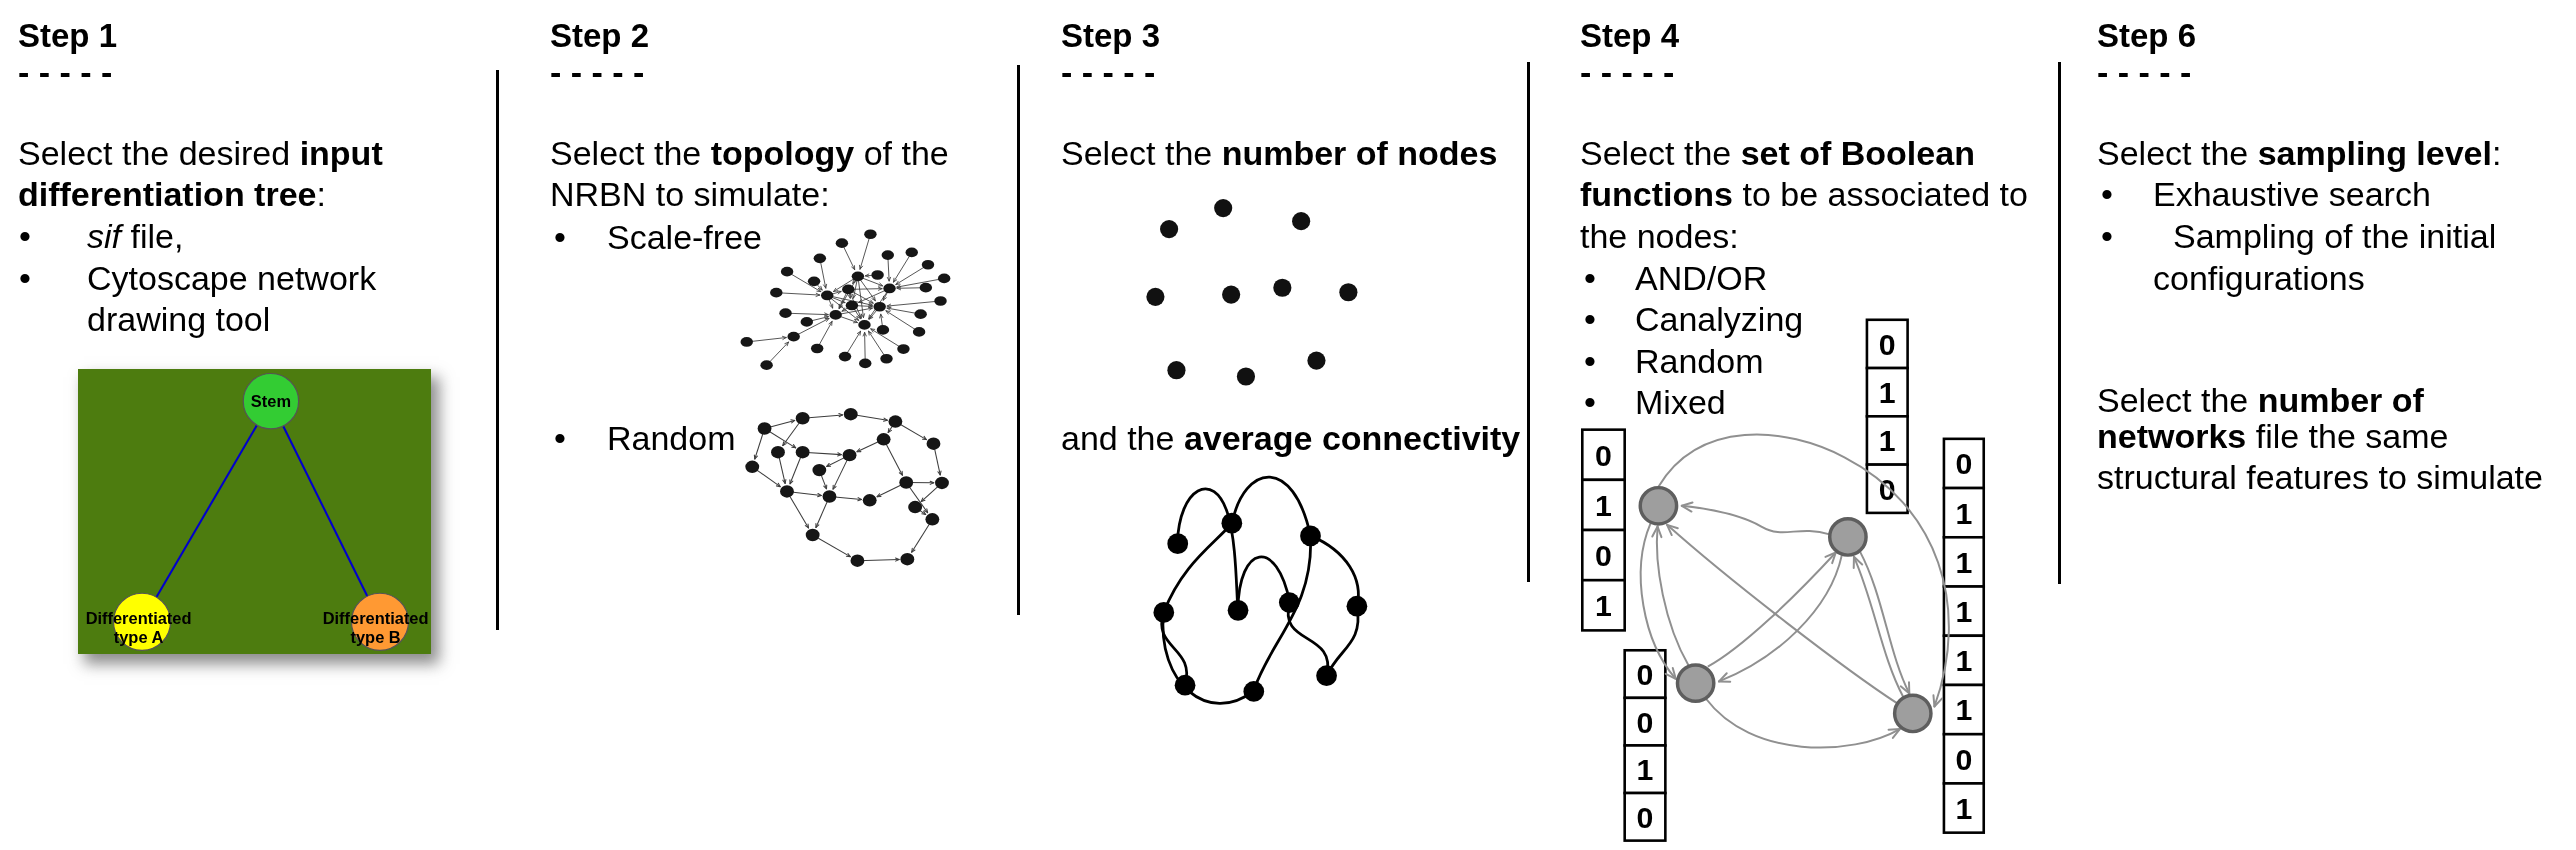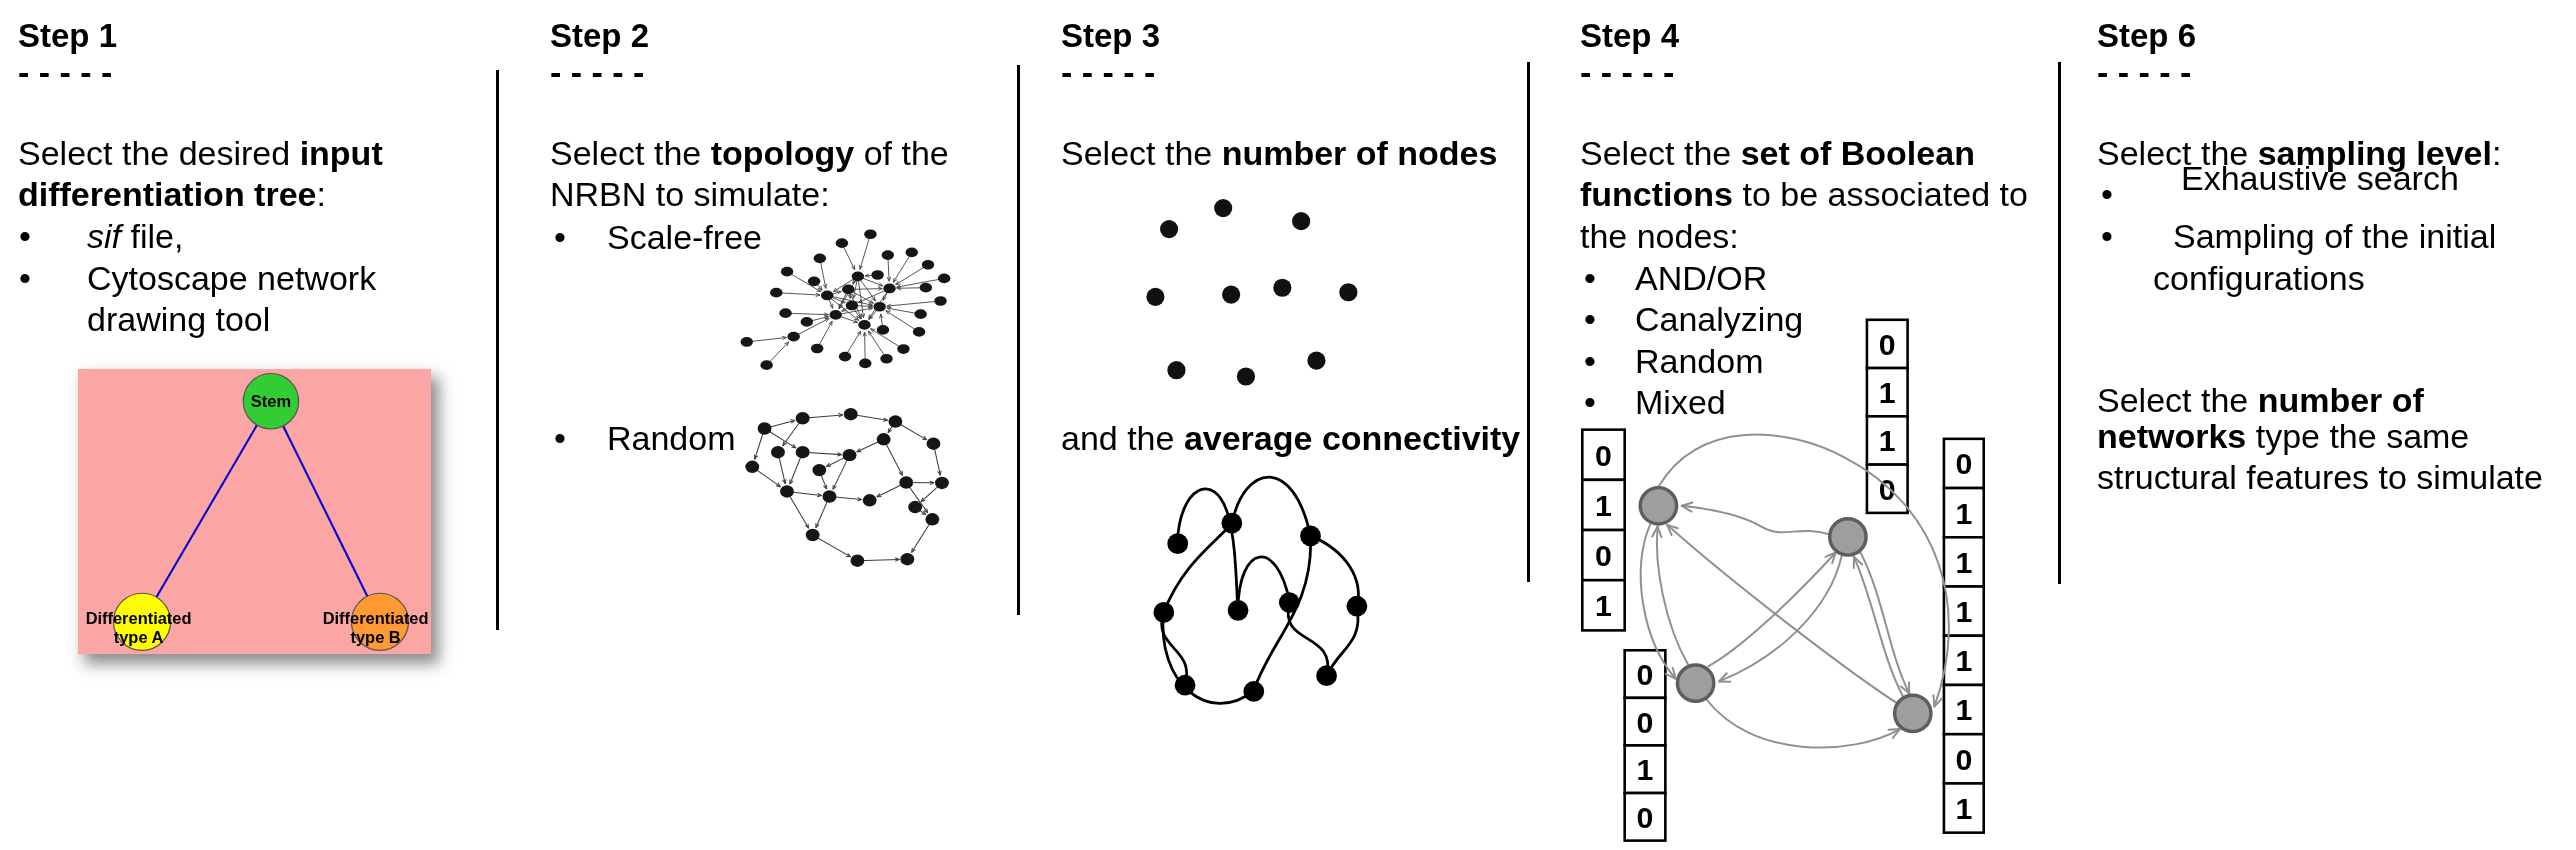--- a/index.html
+++ b/index.html
@@ -49,36 +49,36 @@
     <div class="line" style="left: 1584px; top: 299px;">•</div>
     <div class="line" style="left: 1635px; top: 299px;"><span>Canalyzing</span></div>
     <div class="line" style="left: 1584px; top: 341px;">•</div>
     <div class="line" style="left: 1635px; top: 341px;"><span>Random</span></div>
     <div class="line" style="left: 1584px; top: 382px;">•</div>
     <div class="line" style="left: 1635px; top: 382px;"><span>Mixed</span></div>
     <div class="title" style="left: 2097px; top: 19.3px;">Step 6</div>
     <div class="dashes" style="left: 2097px; top: 52px;">- - - - -</div>
     <div class="line" style="left: 2097px; top: 133px;"><span>Select the </span><b>sampling level</b><span>:</span></div>
     <div class="line" style="left: 2101px; top: 174px;">•</div>
-    <div class="line" style="left: 2153px; top: 158px; margin-left: 28px;"><span>Exhaustive search</span></div>
+    <div class="line" style="left: 2153px; top: 174px;"><span>Exhaustive search</span></div>
     <div class="line" style="left: 2101px; top: 216px;">•</div>
     <div class="line" style="left: 2153px; top: 216px; margin-left: 20px;"><span>Sampling of the initial</span></div>
     <div class="line" style="left: 2153px; top: 258px;"><span>configurations</span></div>
     <div class="line" style="left: 2097px; top: 360px; margin-top: 20px;"><span>Select the </span><b>number of</b></div>
-    <div class="line" style="left: 2097px; top: 416px;"><b>networks</b><span> type the same</span></div>
+    <div class="line" style="left: 2097px; top: 416px;"><b>networks</b><span> file the same</span></div>
     <div class="line" style="left: 2097px; top: 457px;"><span>structural features to simulate</span></div>
   </div>
 <div id="separators">
     <div class="sep" style="left: 496px; top: 70px; height: 560px;"></div>
     <div class="sep" style="left: 1017px; top: 65px; height: 550px;"></div>
     <div class="sep" style="left: 1527px; top: 62px; height: 520px;"></div>
     <div class="sep" style="left: 2058px; top: 62px; height: 522px;"></div>
   </div>
 
-<div id="tree-figure" style="left: 78px; top: 369px; width: 353px; height: 285px; background: #fca5a5;">
+<div id="tree-figure" style="left: 78px; top: 369px; width: 353px; height: 285px; background: #4d7c0f;">
   <svg id="tree-svg" width="353" height="285" viewBox="0 0 408 329">
       <line x1="223" y1="37" x2="74" y2="292" stroke="#0000cc" stroke-width="2.4"></line>
       <line x1="223" y1="37" x2="349" y2="292" stroke="#0000cc" stroke-width="2.4"></line>
       <circle cx="223" cy="37" r="32" fill="#33cc33" stroke="#555555" stroke-width="1.4"></circle>
       <circle cx="74" cy="292" r="33" fill="#ffff00" stroke="#555555" stroke-width="1.4"></circle>
       <circle cx="349" cy="292" r="33" fill="#ff9933" stroke="#555555" stroke-width="1.4"></circle>
       <text x="223" y="44" text-anchor="middle" font-size="19" font-weight="bold" fill="#000">Stem</text>
       <text x="70" y="295" text-anchor="middle" font-size="19" font-weight="bold" fill="#000">Differentiated</text>
       <text x="70" y="317" text-anchor="middle" font-size="19" font-weight="bold" fill="#000">type A</text>
       <text x="344" y="295" text-anchor="middle" font-size="19" font-weight="bold" fill="#000">Differentiated</text>

